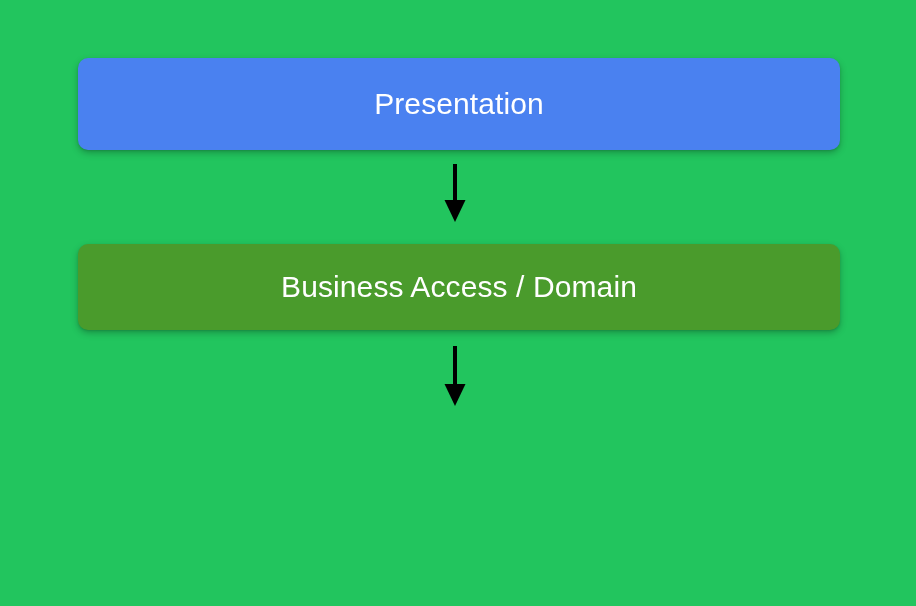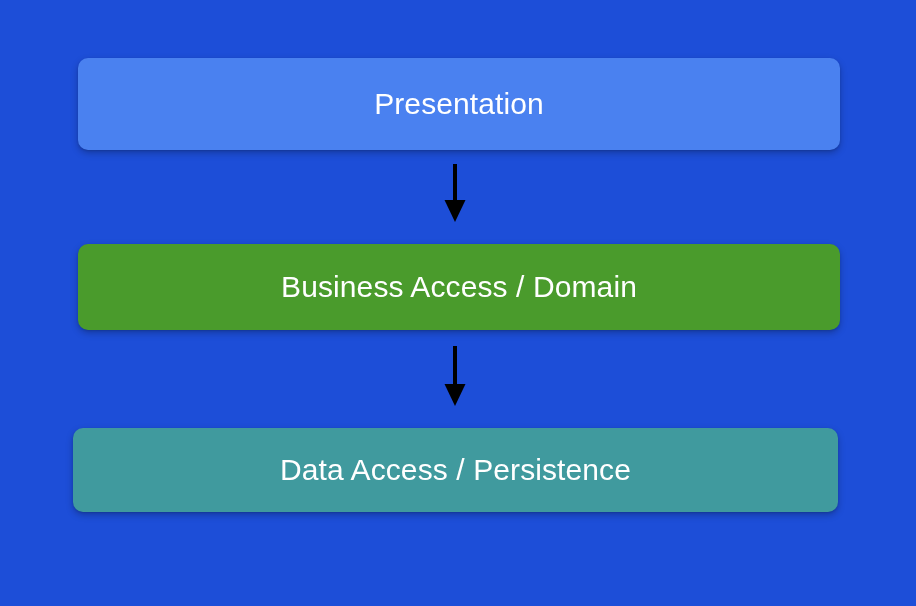--- a/index.html
+++ b/index.html
@@ -77,21 +77,21 @@
   }
   .flow-arrow svg {
     display: block;
     width: 42px;
     height: 100%;
   }
 </style>
 </head>
 <body style="background-color: rgb(253, 253, 253);">
 
-<div id="diagram-canvas" style="background-color: #1d4ed8;">
+<div id="diagram-canvas" style="background-color: #22c55e;">
 
   <div id="layer-presentation" class="layer-box" style="background-color: rgb(74, 129, 240);">
     <span class="layer-label">Presentation</span>
   </div>
 
   <div id="arrow-presentation-to-business" class="flow-arrow">
     <svg viewBox="0 0 42 64" preserveAspectRatio="none">
       <line x1="21" y1="2" x2="21" y2="40" stroke="#000000" stroke-width="4"></line>
       <polygon points="10.5,38 31.5,38 21,60" fill="#000000"></polygon>
     </svg>
@@ -101,17 +101,14 @@
     <span class="layer-label">Business Access / Domain</span>
   </div>
 
   <div id="arrow-business-to-data" class="flow-arrow">
     <svg viewBox="0 0 42 66" preserveAspectRatio="none">
       <line x1="21" y1="2" x2="21" y2="42" stroke="#000000" stroke-width="4"></line>
       <polygon points="10.5,40 31.5,40 21,62" fill="#000000"></polygon>
     </svg>
   </div>
 
-  <div id="layer-data" class="layer-box" style="background-color: rgb(64, 154, 158);">
-    <span class="layer-label">Data Access / Persistence</span>
-  </div>
 
 </div>
 
 </body></html>

